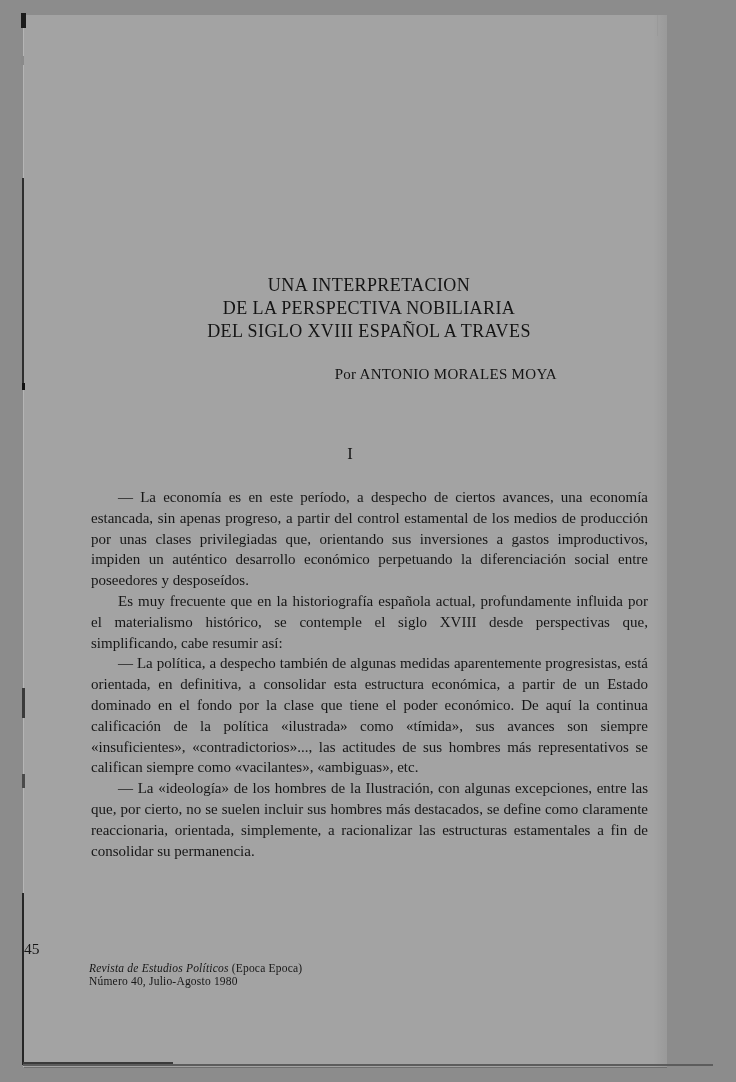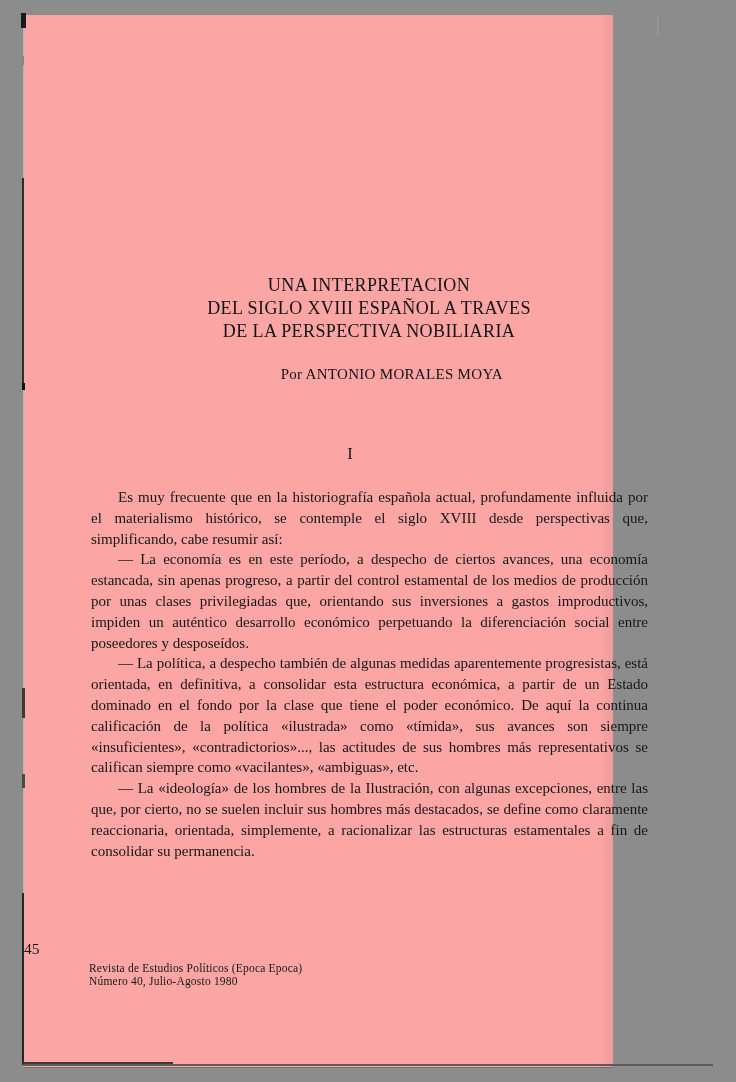--- a/index.html
+++ b/index.html
@@ -12,23 +12,23 @@
     position: relative;
     width: 736px;
     height: 1082px;
     background: #8c8c8c;
     overflow: hidden;
   }
   .page {
     position: absolute;
     left: 23px;
     top: 15px;
-    width: 590px;
+    width: 644px;
     height: 1053px;
-    background: #fca5a5;
+    background: #a3a3a3;
     border-left: 1px solid #b5b5b5;
     border-bottom: 1px solid #6f6f6f;
     box-sizing: border-box;
   }
   .page-right-shade {
     position: absolute;
     right: 0;
     top: 0;
     width: 14px;
     height: 100%;
@@ -105,43 +105,43 @@
   }
   .footer {
     position: absolute;
     left: 65px;
     top: 947px;
     font-size: 11.5px;
     line-height: 13px;
     color: #161616;
     letter-spacing: 0.2px;
   }
-  .footer .journal-name { }
+  .footer .journal-name { font-style: italic; }
 </style>
 </head>
 <body>
 
 <div class="scan-container">
 
   <div class="page">
     <div class="page-right-shade"></div>
 
     <div class="title-block">
       <div>UNA INTERPRETACION</div>
+      <div>DE LA PERSPECTIVA NOBILIARIA</div>
       <div>DEL SIGLO XVIII ESPAÑOL A TRAVES</div>
-      <div>DE LA PERSPECTIVA NOBILIARIA</div>
     </div>
 
     <div class="byline">Por ANTONIO MORALES MOYA</div>
 
     <div class="section-heading">I</div>
 
     <div class="body-text">
+      <p>— La economía es en este período, a despecho de ciertos avances, una economía estancada, sin apenas progreso, a partir del control estamental de los medios de producción por unas clases privilegiadas que, orientando sus inversiones a gastos improductivos, impiden un auténtico desarrollo económico perpetuando la diferenciación social entre poseedores y desposeídos.</p>
       <p>Es muy frecuente que en la historiografía española actual, profundamente influida por el materialismo histórico, se contemple el siglo XVIII desde perspectivas que, simplificando, cabe resumir así:</p>
-      <p>— La economía es en este período, a despecho de ciertos avances, una economía estancada, sin apenas progreso, a partir del control estamental de los medios de producción por unas clases privilegiadas que, orientando sus inversiones a gastos improductivos, impiden un auténtico desarrollo económico perpetuando la diferenciación social entre poseedores y desposeídos.</p>
       <p>— La política, a despecho también de algunas medidas aparentemente progresistas, está orientada, en definitiva, a consolidar esta estructura económica, a partir de un Estado dominado en el fondo por la clase que tiene el poder económico. De aquí la continua calificación de la política «ilustrada» como «tímida», sus avances son siempre «insuficientes», «contradictorios»..., las actitudes de sus hombres más representativos se califican siempre como «vacilantes», «ambiguas», etc.</p>
       <p>— La «ideología» de los hombres de la Ilustración, con algunas excepciones, entre las que, por cierto, no se suelen incluir sus hombres más destacados, se define como claramente reaccionaria, orientada, simplemente, a racionalizar las estructuras estamentales a fin de consolidar su permanencia.</p>
     </div>
 
     <div class="page-number">45</div>
 
     <div class="footer">
       <div><span class="journal-name">Revista de Estudios Políticos</span><span> (Epoca Epoca)</span></div>
       <div>Número 40, Julio-Agosto 1980</div>
     </div>

